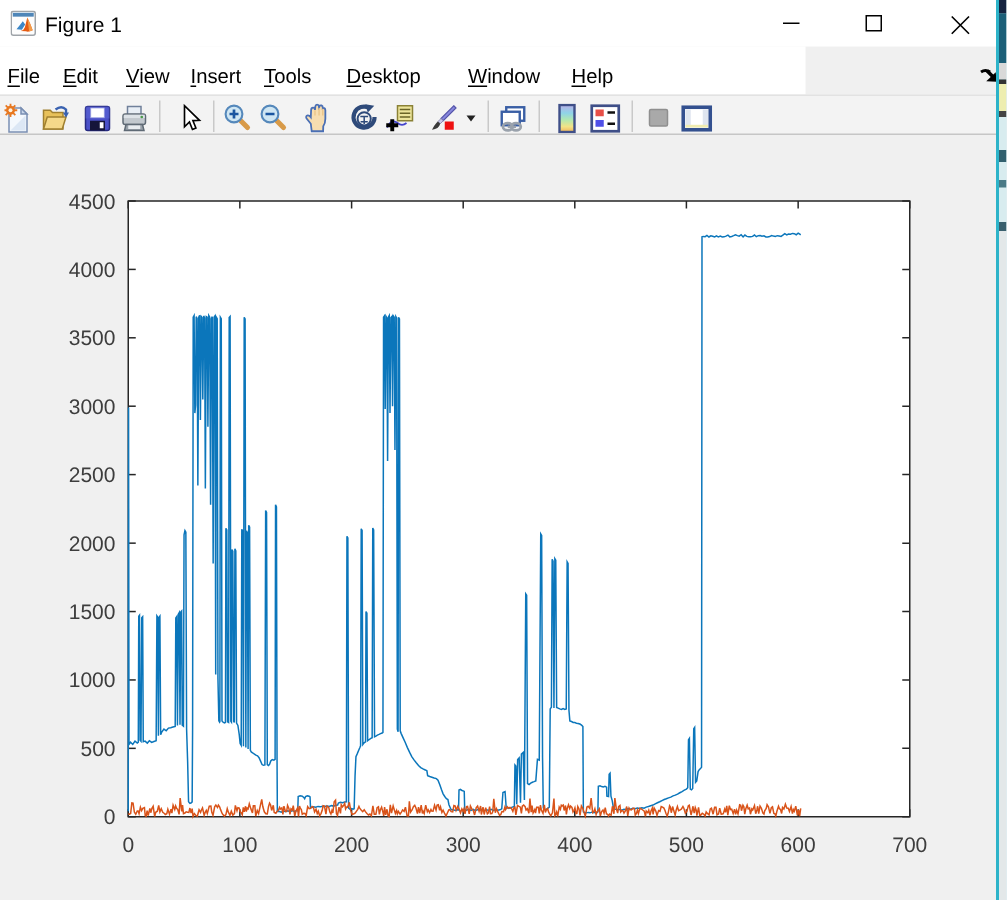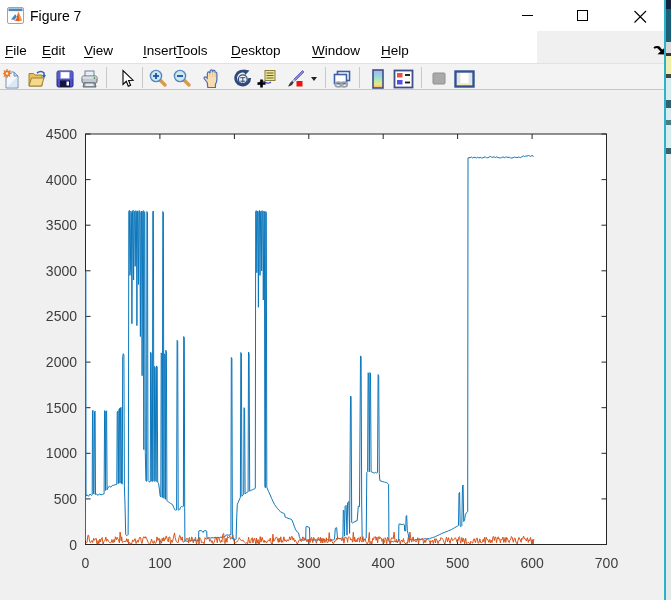--- a/index.html
+++ b/index.html
@@ -16,32 +16,32 @@
 </style></head>
 <body>
 <div id="titlebar" class="abs">
  <svg class="abs" style="left:7px;top:7px" width="17" height="17" viewBox="0 0 17 17">
    <rect x="0.5" y="0.5" width="16" height="16" rx="1.5" fill="#fdfdfd" stroke="#9fa4a9" stroke-width="1"></rect>
    <rect x="1.5" y="1.5" width="14" height="2.6" fill="#4f86b8"></rect>
    <path d="M4 12.5 Q6.5 9.5 8.2 7.2 L9.8 9.4 L7.6 12.8 Z" fill="#3c87c8"></path>
    <path d="M6.8 13.6 Q9 13.2 9.6 11.2 L11.2 4.6 L13.2 9 L14.8 13.2 Q12 14.6 10.2 13.9 Z" fill="#e55c14"></path>
    <path d="M11.2 4.6 L13.2 9 L14.8 13.2 Q13.5 13.8 12.4 13.9 Z" fill="#f29c4a"></path>
  </svg>
- <div id="title" class="abs">Figure 7</div>
+ <div id="title" class="abs">Figure 1</div>
  <svg class="abs" style="left:517px;top:0" width="147" height="31" viewBox="0 0 147 31">
    <line x1="5" y1="15.5" x2="16" y2="15.5" stroke="#000" stroke-width="1"></line>
    <rect x="60.5" y="10.5" width="10" height="10" fill="none" stroke="#000" stroke-width="1"></rect>
    <path d="M117.5 11 L129 22.5 M129 11 L117.5 22.5" stroke="#000" stroke-width="1.1" fill="none"></path>
  </svg>
 </div>
 <div id="menubar" class="abs">
  <div class="menu" style="left:5px"><u>F</u>ile</div>
  <div class="menu" style="left:42px"><u>E</u>dit</div>
  <div class="menu" style="left:84px"><u>V</u>iew</div>
- <div class="menu" style="left:143px"><u>I</u>nsert</div>
+ <div class="menu" style="left:127px"><u>I</u>nsert</div>
  <div class="menu" style="left:176px"><u>T</u>ools</div>
  <div class="menu" style="left:231px"><u>D</u>esktop</div>
  <div class="menu" style="left:312px"><u>W</u>indow</div>
  <div class="menu" style="left:381px"><u>H</u>elp</div>
  <svg class="abs" style="left:653px;top:14px" width="13" height="12" viewBox="0 0 13 12">
    <path d="M1 3 Q4 1 7 3" fill="none" stroke="#000" stroke-width="2"></path>
    <path d="M5 2.2 L10 7.2" stroke="#000" stroke-width="2.4" fill="none"></path>
    <path d="M11.5 9.5 L4.5 9.2 L10.8 3.2 Z" fill="#000"></path>
  </svg>
 </div>

